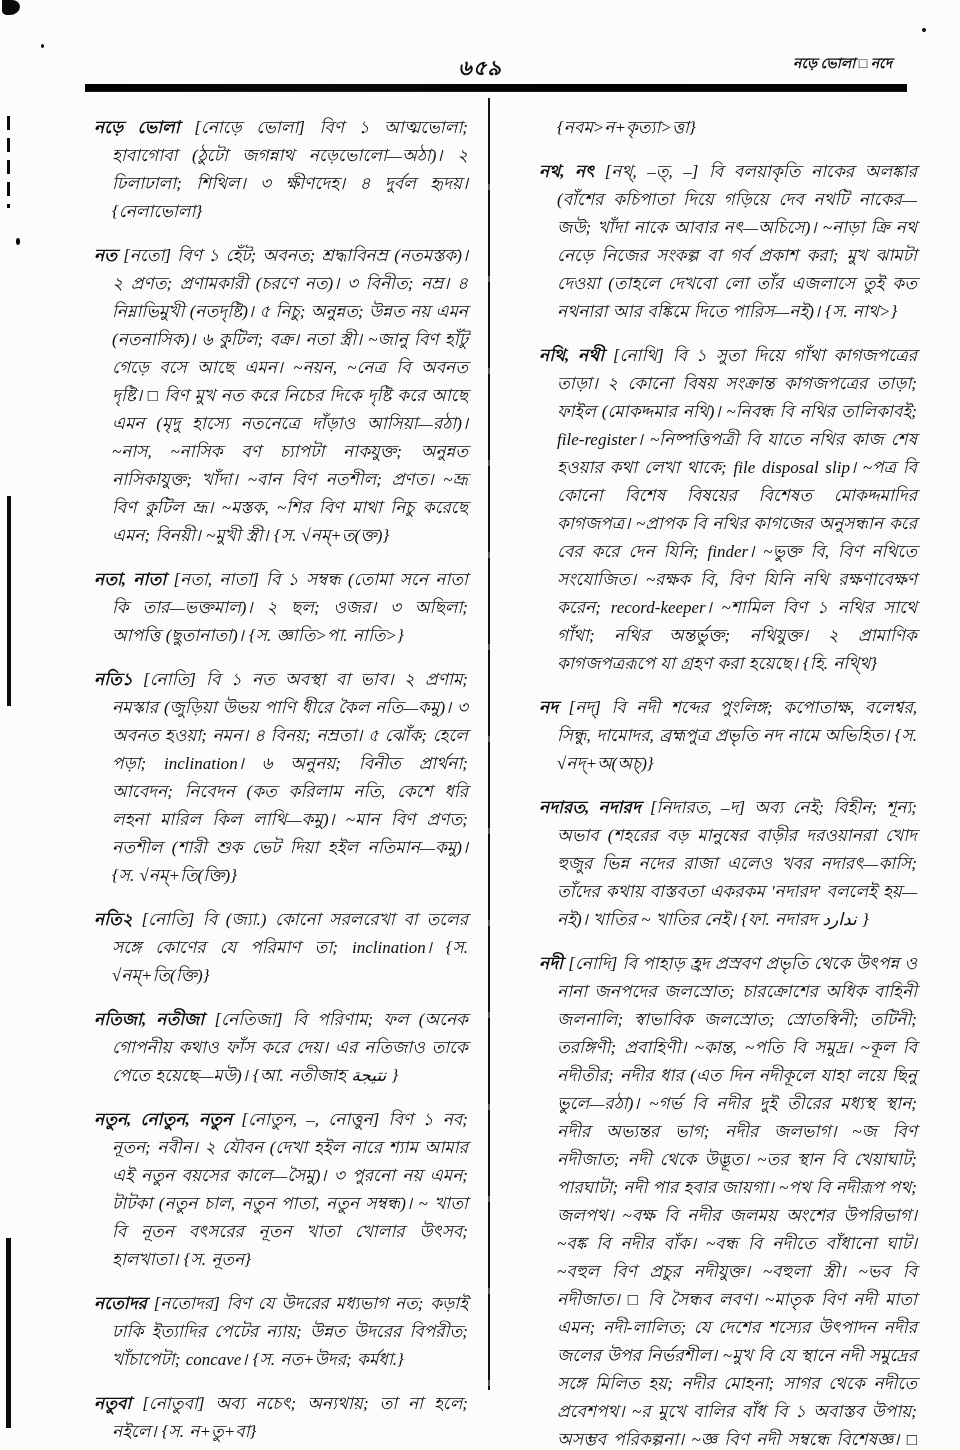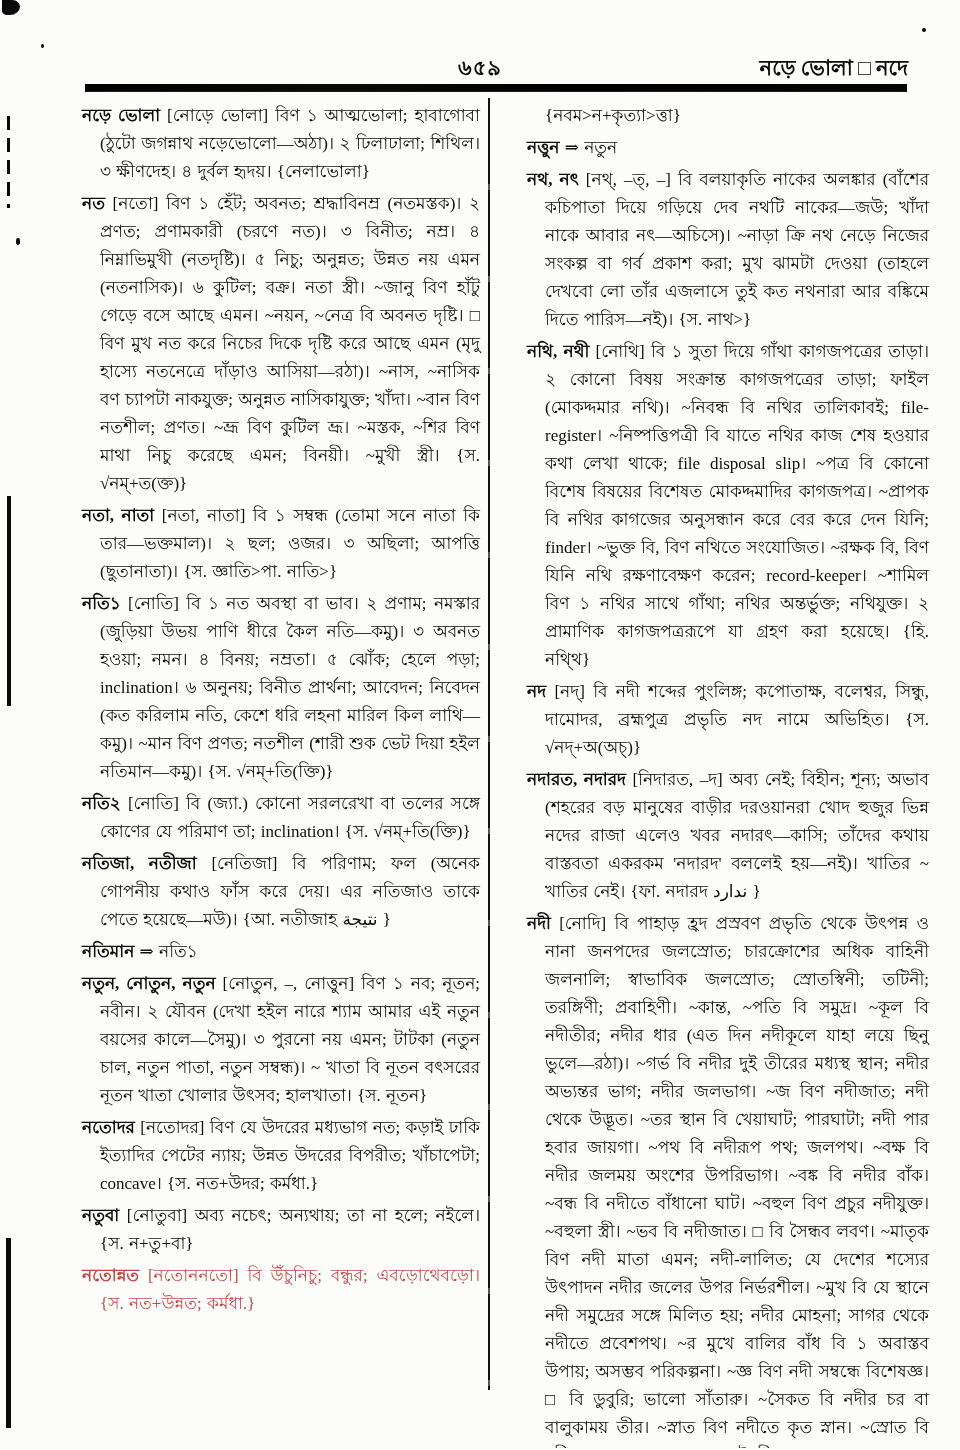--- a/index.html
+++ b/index.html
@@ -1,48 +1,48 @@
 <!DOCTYPE html>
 <html><head>
 <meta charset="utf-8">
 <style>
   html,body{margin:0;padding:0;}
   body{
     width:960px;height:1450px;position:relative;overflow:hidden;
     background:#fcfcfa;color:#0e0d0b;
     font-family:"Liberation Serif","DejaVu Serif",serif;
   }
-  .page{position:absolute;inset:0;}
+  .page{position:absolute;inset:0;font-style:italic;}
   
   .pageno{
     position:absolute;top:52px;left:0;width:960px;text-align:center;
     font-size:21px;font-weight:bold;letter-spacing:1px;
   }
   .guideword{
-    position:absolute;top:52px;right:52px;
-    font-size:21px;font-weight:bold;white-space:nowrap;
+    position:absolute;top:52px;right:68px;
+    font-size:14px;font-weight:bold;white-space:nowrap;
   }
   .toprule{
     position:absolute;top:84px;left:85px;width:822px;height:7px;
     background:linear-gradient(90deg,#000 0%,#0a0a0a 30%,#000 60%,#050505 100%);
     border-bottom:1px solid #1a1a1a;
   }
   
   .col{
     position:absolute;top:98px;height:1350px;overflow:hidden;
     text-align:justify;
   }
   .col-left{left:78px;width:406px;}
   .col-right{left:523px;width:410px;}
   .divider{
     position:absolute;left:488px;top:98px;width:2px;height:1292px;
     background:repeating-linear-gradient(180deg,#111 0 86px,#555 86px 92px);
   }
   .entry{
-    margin:4px;padding-left:18px;text-indent:-18px;
+    margin:16px;padding-left:18px;text-indent:-18px;
     font-size:17px;line-height:28px;
     word-spacing:1px;
   }
   .entry .head{font-weight:bold;}
   .entry.continuation{text-indent:0;}
   .entry.faded{color:#b91c1c;opacity:.8;}
   .entry.gap-top{margin-top:22px;}
   
   .artifact{position:absolute;background:#0a0a0a;}
   .blot-corner{left:2px;top:0;width:18px;height:15px;border-radius:0 45% 60% 30%;}
@@ -63,30 +63,28 @@
   <div class="guideword">নড়ে ভোলা □ নদে</div>
   <div class="toprule"></div>
 
   <div class="col col-left">
       <p class="entry"><span class="head">নড়ে ভোলা</span> <span class="body">[নোড়ে ভোলা] বিণ ১ আত্মভোলা; হাবাগোবা (ঠুটো জগন্নাথ নড়েভোলো—অঠা)। ২ ঢিলাঢালা; শিথিল। ৩ ক্ষীণদেহ। ৪ দুর্বল হৃদয়। {নেলাভোলা}</span></p>
       <p class="entry"><span class="head">নত</span> <span class="body">[নতো] বিণ ১ হেঁট; অবনত; শ্রদ্ধাবিনম্র (নতমস্তক)। ২ প্রণত; প্রণামকারী (চরণে নত)। ৩ বিনীত; নম্র। ৪ নিম্নাভিমুখী (নতদৃষ্টি)। ৫ নিচু; অনুন্নত; উন্নত নয় এমন (নতনাসিক)। ৬ কুটিল; বক্র। নতা স্ত্রী। ~জানু বিণ হাঁটু গেড়ে বসে আছে এমন। ~নয়ন, ~নেত্র বি অবনত দৃষ্টি। □ বিণ মুখ নত করে নিচের দিকে দৃষ্টি করে আছে এমন (মৃদু হাস্যে নতনেত্রে দাঁড়াও আসিয়া—রঠা)। ~নাস, ~নাসিক বণ চ্যাপটা নাকযুক্ত; অনুন্নত নাসিকাযুক্ত; খাঁদা। ~বান বিণ নতশীল; প্রণত। ~ভ্রূ বিণ কুটিল ভ্রূ। ~মস্তক, ~শির বিণ মাথা নিচু করেছে এমন; বিনয়ী। ~মুখী স্ত্রী। {স. √নম্+ত(ক্ত)}</span></p>
       <p class="entry"><span class="head">নতা, নাতা</span> <span class="body">[নতা, নাতা] বি ১ সম্বন্ধ (তোমা সনে নাতা কি তার—ভক্তমাল)। ২ ছল; ওজর। ৩ অছিলা; আপত্তি (ছুতানাতা)। {স. জ্ঞাতি&gt;পা. নাতি&gt;}</span></p>
       <p class="entry"><span class="head">নতি১</span> <span class="body">[নোতি] বি ১ নত অবস্থা বা ভাব। ২ প্রণাম; নমস্কার (জুড়িয়া উভয় পাণি ধীরে কৈল নতি—কমু)। ৩ অবনত হওয়া; নমন। ৪ বিনয়; নম্রতা। ৫ ঝোঁক; হেলে পড়া; inclination। ৬ অনুনয়; বিনীত প্রার্থনা; আবেদন; নিবেদন (কত করিলাম নতি, কেশে ধরি লহনা মারিল কিল লাথি—কমু)। ~মান বিণ প্রণত; নতশীল (শারী শুক ভেট দিয়া হইল নতিমান—কমু)। {স. √নম্+তি(ক্তি)}</span></p>
       <p class="entry"><span class="head">নতি২</span> <span class="body">[নোতি] বি (জ্যা.) কোনো সরলরেখা বা তলের সঙ্গে কোণের যে পরিমাণ তা; inclination। {স. √নম্+তি(ক্তি)}</span></p>
       <p class="entry"><span class="head">নতিজা, নতীজা</span> <span class="body">[নেতিজা] বি পরিণাম; ফল (অনেক গোপনীয় কথাও ফাঁস করে দেয়। এর নতিজাও তাকে পেতে হয়েছে—মউ)। {আ. নতীজাহ نتيجة }</span></p>
-      <p class="entry"><span class="head">নতিমান</span> <span class="body">⇒ নতি১</span></p>
       <p class="entry"><span class="head">নতুন, নোতুন, নতুন</span> <span class="body">[নোতুন, –, নোত্তুন] বিণ ১ নব; নূতন; নবীন। ২ যৌবন (দেখা হইল নারে শ্যাম আমার এই নতুন বয়সের কালে—সৈমু)। ৩ পুরনো নয় এমন; টাটকা (নতুন চাল, নতুন পাতা, নতুন সম্বন্ধ)। ~ খাতা বি নূতন বৎসরের নূতন খাতা খোলার উৎসব; হালখাতা। {স. নূতন}</span></p>
       <p class="entry"><span class="head">নতোদর</span> <span class="body">[নতোদর] বিণ যে উদরের মধ্যভাগ নত; কড়াই ঢাকি ইত্যাদির পেটের ন্যায়; উন্নত উদরের বিপরীত; খাঁচাপেটা; concave। {স. নত+উদর; কর্মধা.}</span></p>
       <p class="entry"><span class="head">নতুবা</span> <span class="body">[নোতুবা] অব্য নচেৎ; অন্যথায়; তা না হলে; নইলে। {স. ন+তু+বা}</span></p>
       <p class="entry faded"><span class="head">নতোন্নত</span> <span class="body">[নতোননতো] বি উঁচুনিচু; বন্ধুর; এবড়োথেবড়ো। {স. নত+উন্নত; কর্মধা.}</span></p>
     </div>
   <div class="divider"></div>
   <div class="col col-right">
       <p class="entry continuation"><span class="body">{নবম&gt;ন+কৃত্যা&gt;ত্তা}</span></p>
-      <p class="entry"><span class="head">নত্তুন</span> <span class="body">⇒ নতুন</span></p>
       <p class="entry"><span class="head">নথ, নৎ</span> <span class="body">[নথ্, –ত্, –] বি বলয়াকৃতি নাকের অলঙ্কার (বাঁশের কচিপাতা দিয়ে গড়িয়ে দেব নথটি নাকের—জউ; খাঁদা নাকে আবার নৎ—অচিসে)। ~নাড়া ক্রি নথ নেড়ে নিজের সংকল্প বা গর্ব প্রকাশ করা; মুখ ঝামটা দেওয়া (তাহলে দেখবো লো তাঁর এজলাসে তুই কত নথনারা আর বঙ্কিমে দিতে পারিস—নই)। {স. নাথ&gt;}</span></p>
       <p class="entry"><span class="head">নথি, নথী</span> <span class="body">[নোথি] বি ১ সুতা দিয়ে গাঁথা কাগজপত্রের তাড়া। ২ কোনো বিষয় সংক্রান্ত কাগজপত্রের তাড়া; ফাইল (মোকদ্দমার নথি)। ~নিবন্ধ বি নথির তালিকাবই; file-register। ~নিষ্পত্তিপত্রী বি যাতে নথির কাজ শেষ হওয়ার কথা লেখা থাকে; file disposal slip। ~পত্র বি কোনো বিশেষ বিষয়ের বিশেষত মোকদ্দমাদির কাগজপত্র। ~প্রাপক বি নথির কাগজের অনুসন্ধান করে বের করে দেন যিনি; finder। ~ভুক্ত বি, বিণ নথিতে সংযোজিত। ~রক্ষক বি, বিণ যিনি নথি রক্ষণাবেক্ষণ করেন; record-keeper। ~শামিল বিণ ১ নথির সাথে গাঁথা; নথির অন্তর্ভুক্ত; নথিযুক্ত। ২ প্রামাণিক কাগজপত্ররূপে যা গ্রহণ করা হয়েছে। {হি. নথ্থি}</span></p>
       <p class="entry"><span class="head">নদ</span> <span class="body">[নদ্] বি নদী শব্দের পুংলিঙ্গ; কপোতাক্ষ, বলেশ্বর, সিন্ধু, দামোদর, ব্রহ্মপুত্র প্রভৃতি নদ নামে অভিহিত। {স. √নদ্+অ(অচ্)}</span></p>
       <p class="entry"><span class="head">নদারত, নদারদ</span> <span class="body">[নিদারত, –দ] অব্য নেই; বিহীন; শূন্য; অভাব (শহরের বড় মানুষের বাড়ীর দরওয়ানরা খোদ হুজুর ভিন্ন নদের রাজা এলেও খবর নদারৎ—কাসি; তাঁদের কথায় বাস্তবতা একরকম 'নদারদ' বললেই হয়—নই)। খাতির ~ খাতির নেই। {ফা. নদারদ ندارد }</span></p>
       <p class="entry"><span class="head">নদী</span> <span class="body">[নোদি] বি পাহাড় হ্রদ প্রস্রবণ প্রভৃতি থেকে উৎপন্ন ও নানা জনপদের জলস্রোত; চারক্রোশের অধিক বাহিনী জলনালি; স্বাভাবিক জলস্রোত; স্রোতস্বিনী; তটিনী; তরঙ্গিণী; প্রবাহিণী। ~কান্ত, ~পতি বি সমুদ্র। ~কূল বি নদীতীর; নদীর ধার (এত দিন নদীকূলে যাহা লয়ে ছিনু ভুলে—রঠা)। ~গর্ভ বি নদীর দুই তীরের মধ্যস্থ স্থান; নদীর অভ্যন্তর ভাগ; নদীর জলভাগ। ~জ বিণ নদীজাত; নদী থেকে উদ্ভূত। ~তর স্থান বি খেয়াঘাট; পারঘাটা; নদী পার হবার জায়গা। ~পথ বি নদীরূপ পথ; জলপথ। ~বক্ষ বি নদীর জলময় অংশের উপরিভাগ। ~বঙ্ক বি নদীর বাঁক। ~বন্ধ বি নদীতে বাঁধানো ঘাট। ~বহুল বিণ প্রচুর নদীযুক্ত। ~বহুলা স্ত্রী। ~ভব বি নদীজাত। □ বি সৈন্ধব লবণ। ~মাতৃক বিণ নদী মাতা এমন; নদী-লালিত; যে দেশের শস্যের উৎপাদন নদীর জলের উপর নির্ভরশীল। ~মুখ বি যে স্থানে নদী সমুদ্রের সঙ্গে মিলিত হয়; নদীর মোহনা; সাগর থেকে নদীতে প্রবেশপথ। ~র মুখে বালির বাঁধ বি ১ অবাস্তব উপায়; অসম্ভব পরিকল্পনা। ~জ্ঞ বিণ নদী সম্বন্ধে বিশেষজ্ঞ। □ বি ডুবুরি; ভালো সাঁতারু। ~সৈকত বি নদীর চর বা বালুকাময় তীর। ~স্নাত বিণ নদীতে কৃত স্নান। ~স্রোত বি নদীর জলের প্রবাহ। {স. নদ+ঈ(ঙীপ্)}</span></p>
       <p class="entry gap-top"><span class="head">নদে</span> <span class="body">[নোদে] বি নদীয়া বা নবদ্বীপ নামের সংক্ষিপ্ত রূপ।</span></p>
     </div>
 
   <div class="artifact blot-corner"></div>
   <div class="artifact dot-a"></div>

